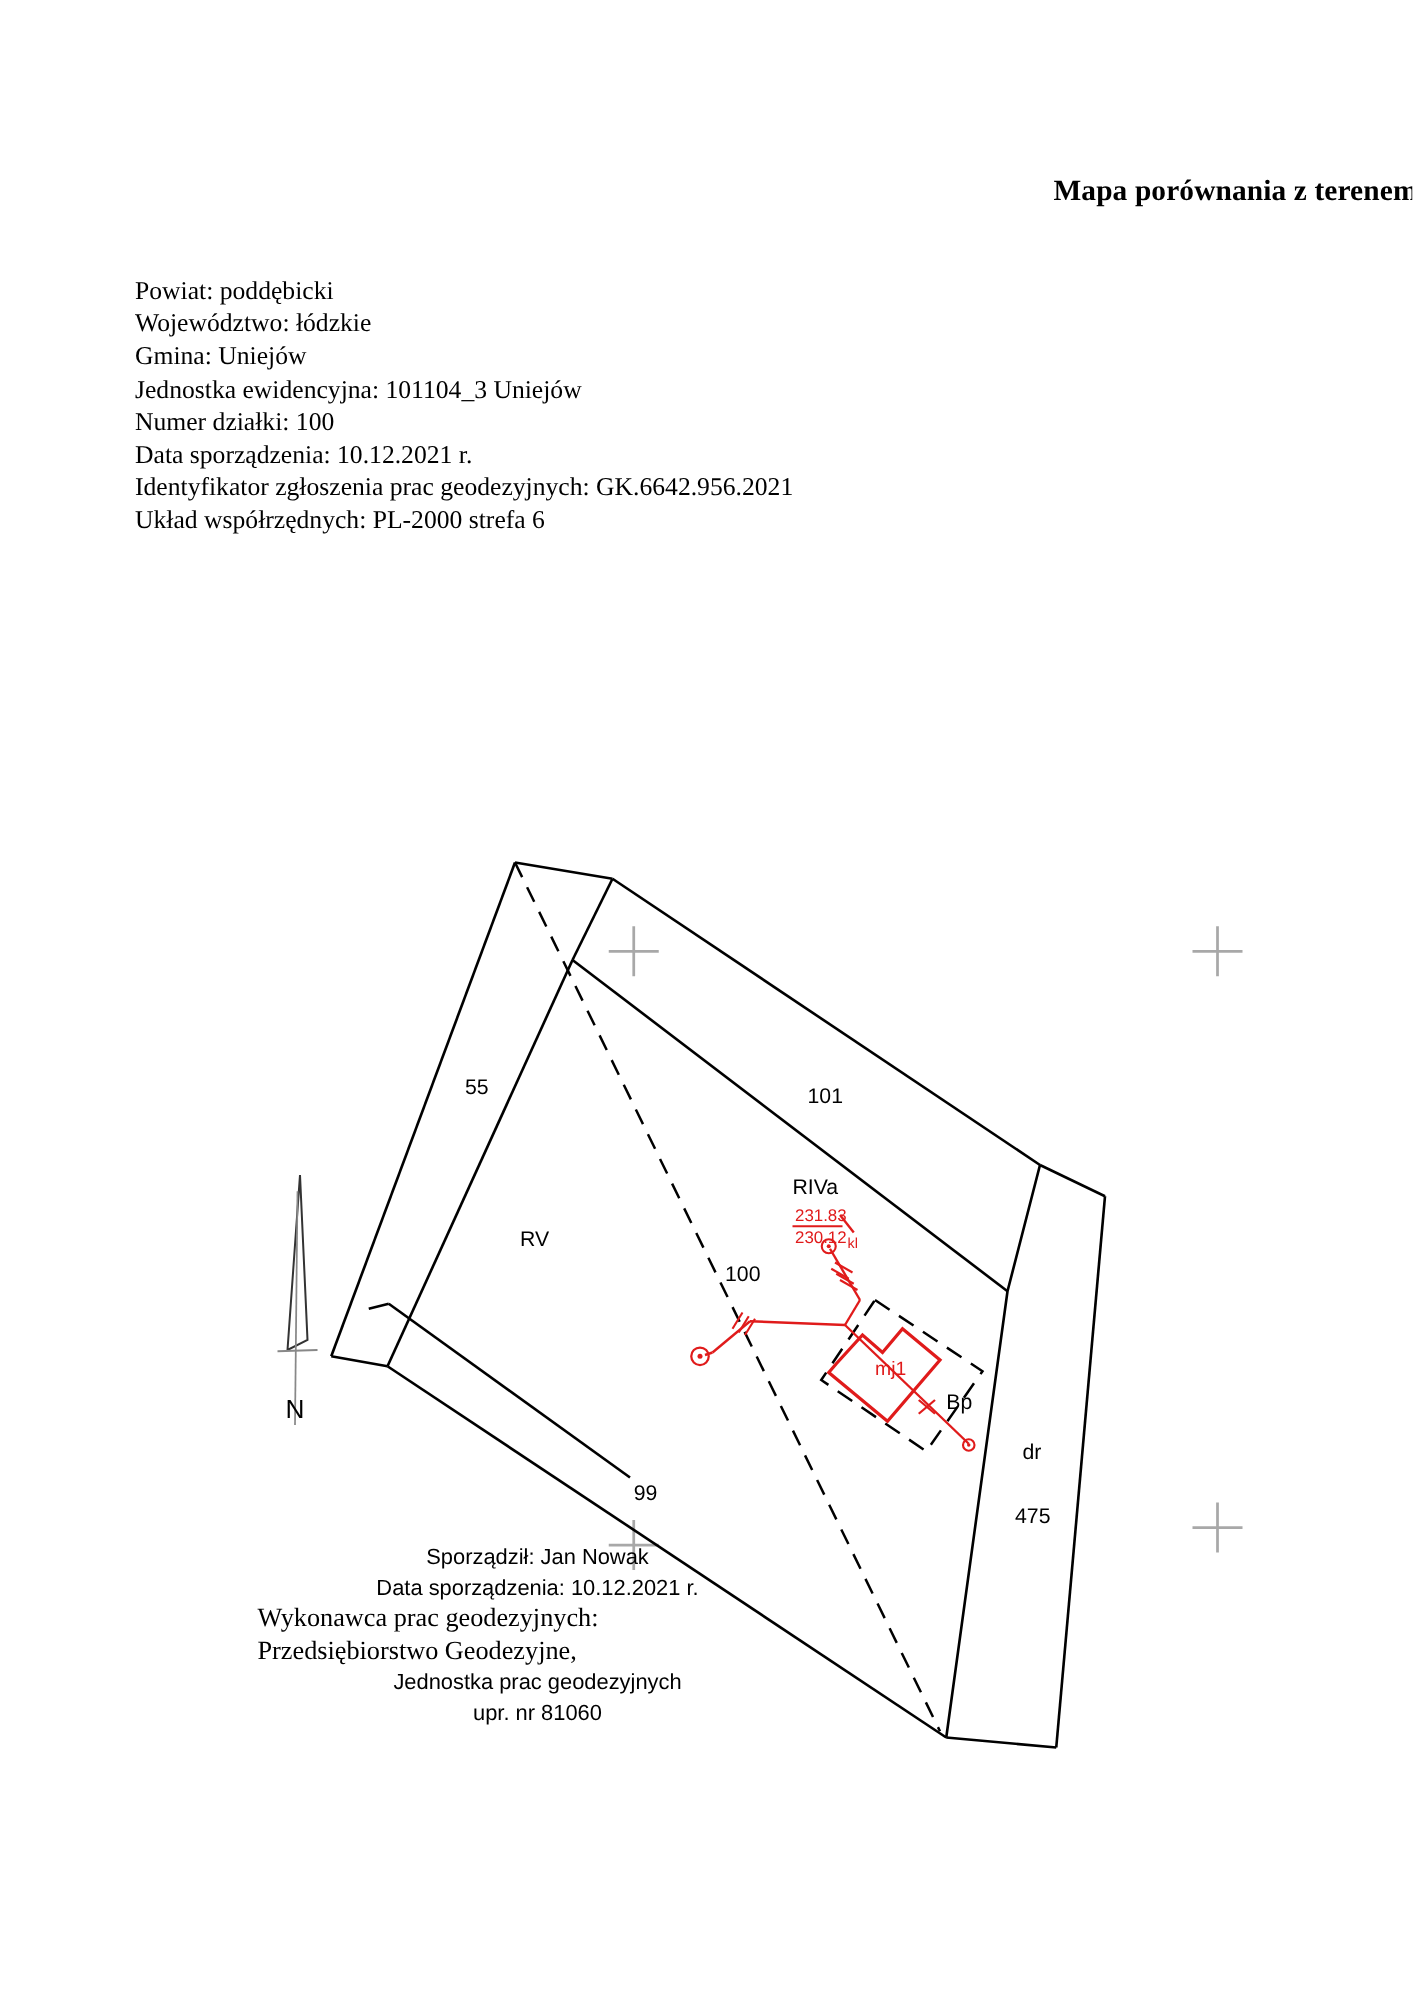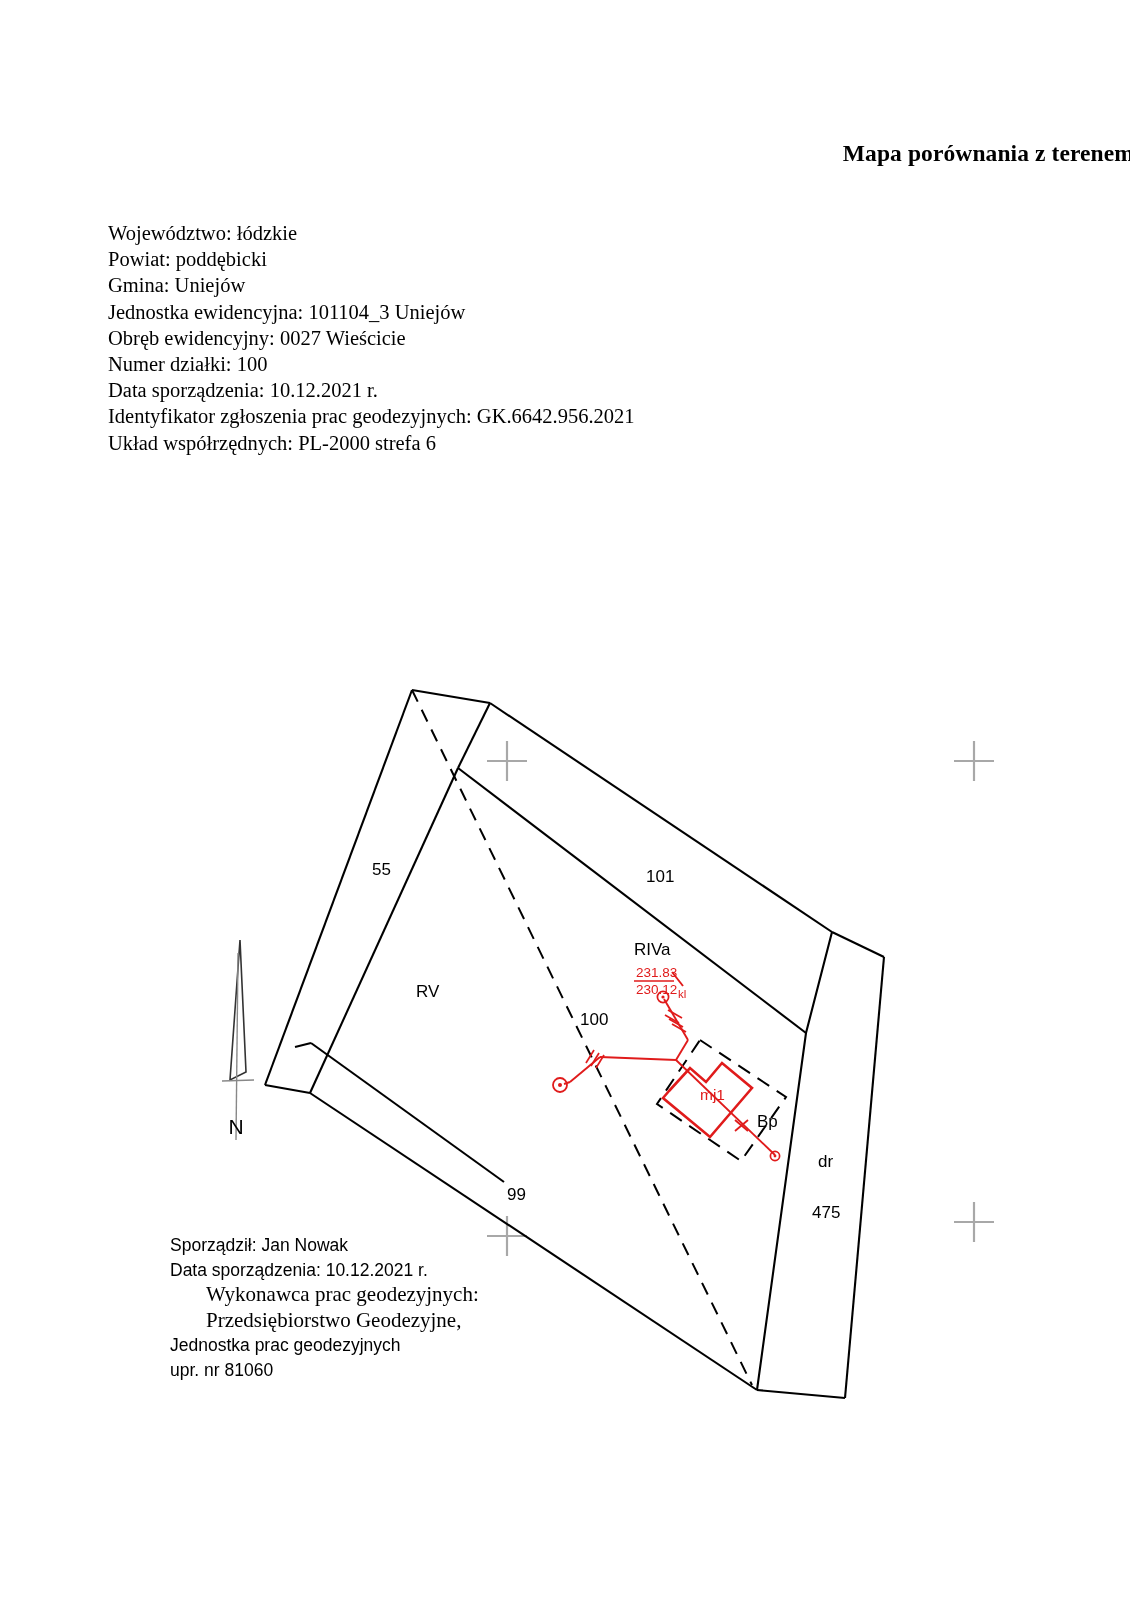--- a/index.html
+++ b/index.html
@@ -65,20 +65,21 @@
     top: 1233px;
     left: 170px;
     width: 520px;
   }
   .foot-sans {
     font-family: "Liberation Sans", sans-serif;
     font-size: 17.5px;
     line-height: 24.6px;
     color: #000000;
     white-space: nowrap;
+    text-align: center;
   }
   .foot-serif {
     font-family: "Liberation Serif", serif;
     font-size: 21px;
     line-height: 25.5px;
     color: #000000;
     white-space: nowrap;
     margin-left: 36px;
   }
 
@@ -95,25 +96,24 @@
 </head>
 <body>
 
 <div id="page">
 
   <div id="title-block">
     <div class="title-line">Mapa porównania z terenem</div>
   </div>
 
   <div id="meta-block">
+    <div class="meta-line">Powiat: poddębicki</div>
     <div class="meta-line">Województwo: łódzkie</div>
-    <div class="meta-line">Powiat: poddębicki</div>
     <div class="meta-line">Gmina: Uniejów</div>
     <div class="meta-line">Jednostka ewidencyjna: 101104_3 Uniejów</div>
-    <div class="meta-line">Obręb ewidencyjny: 0027 Wieścicie</div>
     <div class="meta-line">Numer działki: 100</div>
     <div class="meta-line">Data sporządzenia: 10.12.2021 r.</div>
     <div class="meta-line">Identyfikator zgłoszenia prac geodezyjnych: GK.6642.956.2021</div>
     <div class="meta-line">Układ współrzędnych: PL-2000 strefa 6</div>
   </div>
 
   <div id="map-area">
     <svg id="map-svg" width="1130" height="1600" viewBox="0 0 1130 1600" xmlns="http://www.w3.org/2000/svg">
 
       <g stroke="#a8a8a8" stroke-width="2.2">

